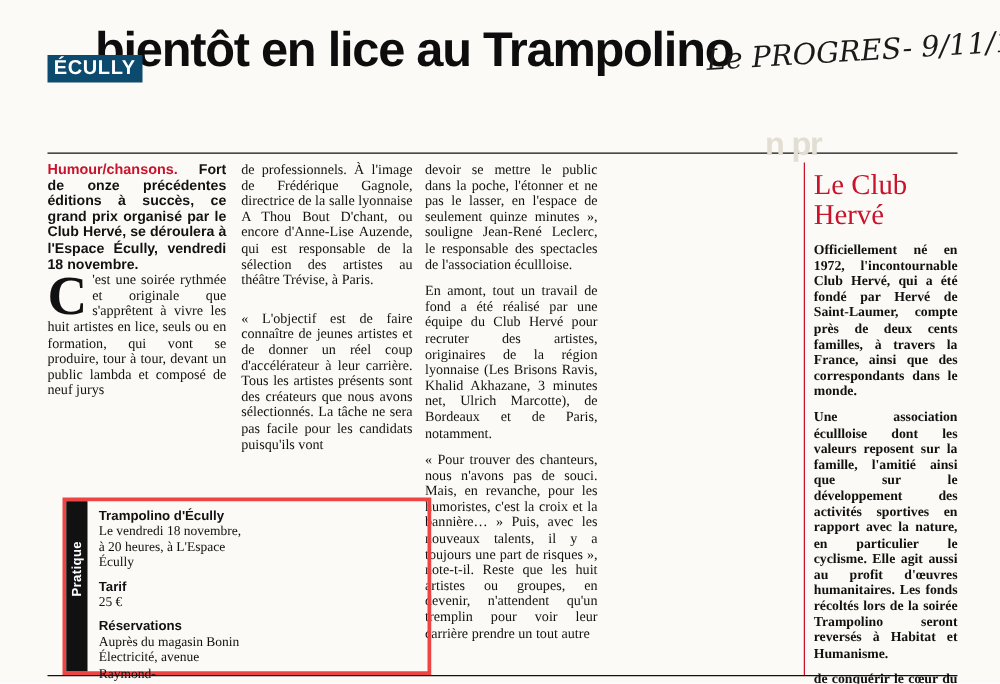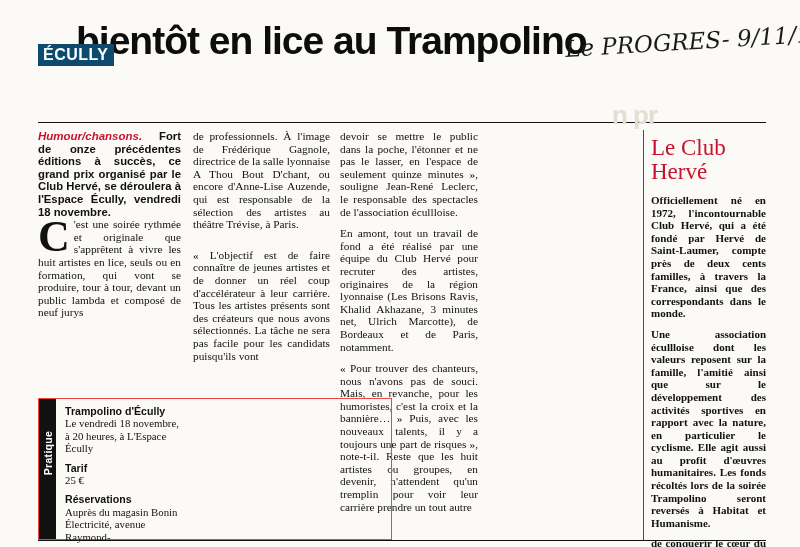--- a/index.html
+++ b/index.html
@@ -68,21 +68,20 @@
     line-height:12.6px;
     text-align:justify;
     margin:0 0 0 0;
     hyphens:auto;
   }
   .lead-label{
     font-family:"Liberation Sans", sans-serif;
     font-weight:bold;
     font-size:11.5px;
     color:#c9122b;
-    font-style:italic;
   }
   .lead{
     font-family:"Liberation Sans", sans-serif;
     font-weight:bold;
     font-size:11.5px;
     line-height:14px;
     color:#111;
     text-align:left;
   }
   .dropcap-para{
@@ -93,22 +92,22 @@
     float:left;
     font-family:"Liberation Serif", serif;
     font-weight:bold;
     font-size:44px;
     line-height:34px;
     padding:2px 4px 0 0;
   }
   
   .pratique{
     position:absolute;
-    left:0;top:268px;width:354px;height:142px;
-    border:1px solid #ef4444;
+    left:12px;top:268px;width:295px;height:142px;
+    border:3px solid #ef4444;
     box-sizing:border-box;
   }
   .pratique .tab{
     position:absolute;left:0;top:0;width:17px;height:100%;
     background:#111;
   }
   .pratique .tab span{
     position:absolute;
     left:-29px;top:48px;
     width:76px;

